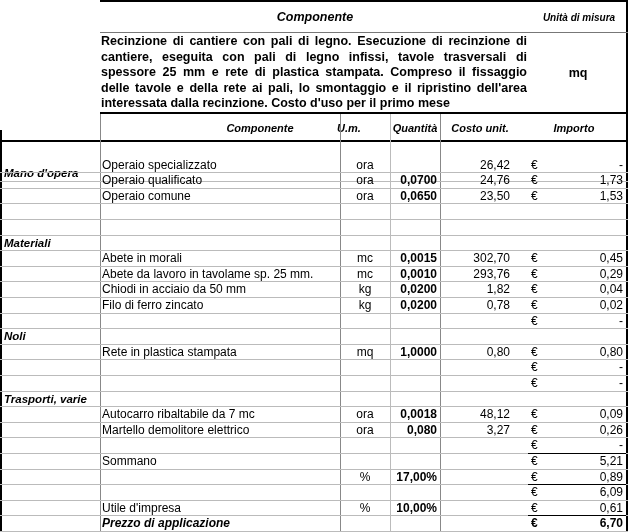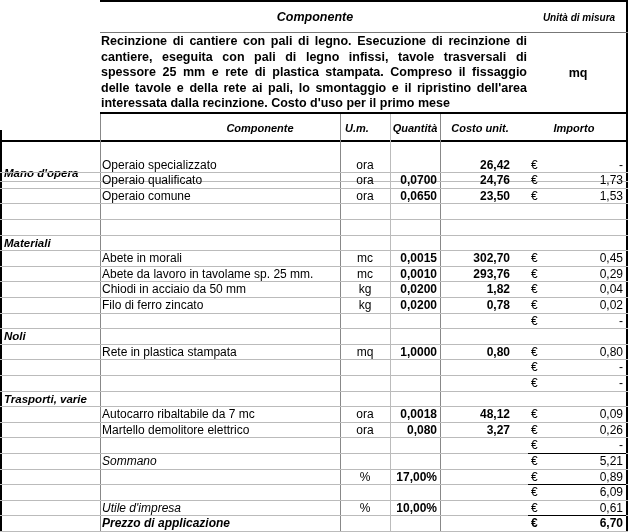--- a/index.html
+++ b/index.html
@@ -28,43 +28,43 @@
   .vline { position: absolute; width: 1px; background: #888; }
 
   
   .row { position: absolute; left: 0; width: 628px; height: 15.6px; }
   .row .hline { position: absolute; left: 0; right: 0; bottom: 0; height: 1px; background: #bbb; }
   .cell { position: absolute; top: 0; height: 15.6px; line-height: 15.6px; white-space: nowrap; overflow: hidden; font-size: 12px; }
   .c-cat { left: 4px; width: 96px; font-weight: bold; font-style: italic; font-size: 11.5px; }
   .c-comp { left: 102px; width: 236px; }
   .c-um { left: 341px; width: 48px; text-align: center; }
   .c-qty { left: 391px; width: 46px; text-align: right; font-weight: bold; }
-  .c-cost { left: 441px; width: 69px; text-align: right; font-weight: bold; }
+  .c-cost { left: 441px; width: 69px; text-align: right; }
   .c-eur { left: 531px; width: 14px; text-align: left; }
   .c-imp { left: 548px; width: 75px; text-align: right; }
-  .italic .c-comp { font-style: italic; }
+  .italic .c-comp { }
   .bold .c-comp, .bold .c-eur, .bold .c-imp { font-weight: bold; font-style: italic; }
   .bold .c-eur, .bold .c-imp { font-style: normal; }
   .sumline { position: absolute; left: 528px; width: 98px; height: 1px; background: #000; }
 </style>
 </head>
 <body>
 
 <div class="abs" id="top-rule"></div>
 <div class="abs" id="hdr-desc">Componente</div>
 <div class="abs" id="hdr-unit">Unità di misura</div>
 <div class="abs" id="hdr-vline"></div>
 <div class="abs" id="desc-top-rule"></div>
 <div class="abs" id="desc-text">Recinzione di cantiere con pali di legno. Esecuzione di recinzione di cantiere, eseguita con pali di legno infissi, tavole trasversali di spessore 25 mm e rete di plastica stampata. Compreso il fissaggio delle tavole e della rete ai pali, lo smontaggio e il ripristino dell'area interessata dalla recinzione. Costo d'uso per il primo mese</div>
 <div class="abs" id="desc-unit">mq</div>
 <div class="abs" id="desc-bottom-rule"></div>
 
 <div class="abs" id="th-row">
   <div class="th" style="left:0;width:240px;padding-left:40px;">Componente</div>
-  <div class="th" style="left:232px;width:50px;">U.m.</div>
+  <div class="th" style="left:224px;width:50px;">U.m.</div>
   <div class="th" style="left:290px;width:50px;">Quantità</div>
   <div class="th" style="left:340px;width:80px;">Costo unit.</div>
   <div class="th" style="left:420px;width:108px;">Importo</div>
 </div>
 <div class="abs" id="th-bottom-rule"></div>
 <div class="abs" id="left-vline"></div>
 
 <div class="vline" style="left:100px;top:114px;height:418px;"></div>
 <div class="vline" style="left:340px;top:114px;height:418px;"></div>
 <div class="vline" style="left:390px;top:114px;height:418px;background:#bbb;"></div>

